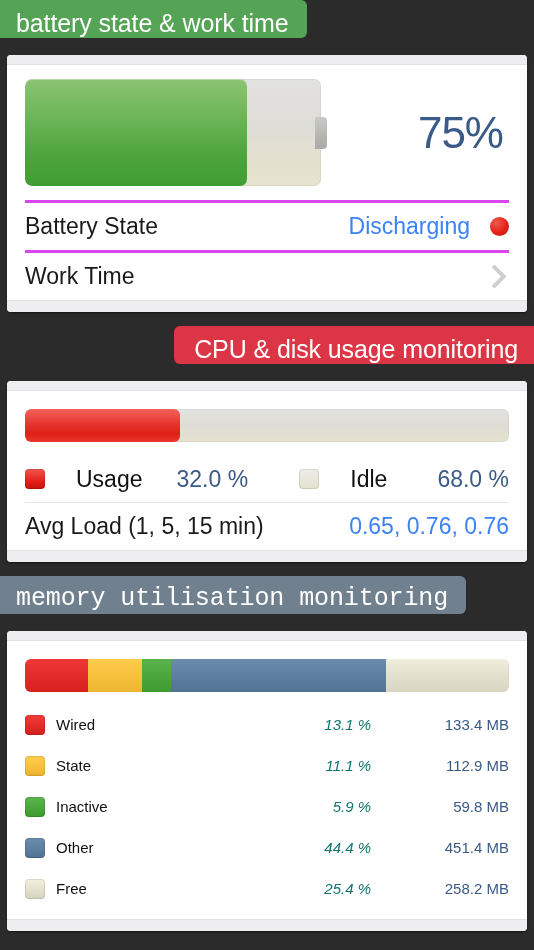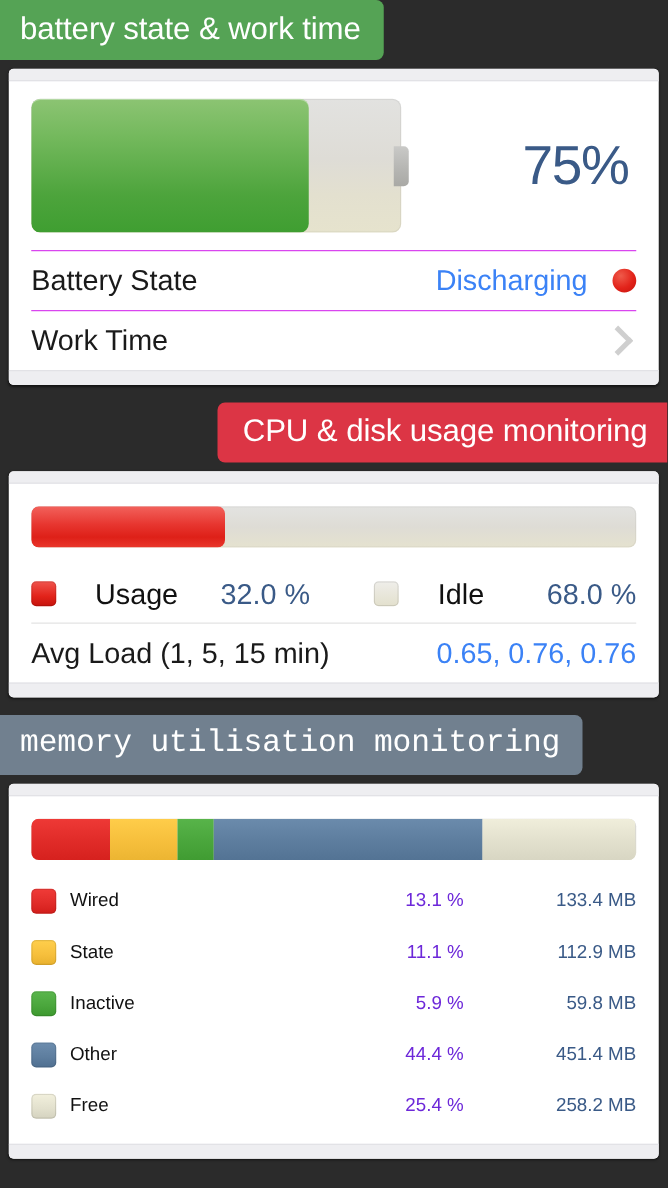--- a/index.html
+++ b/index.html
@@ -10,21 +10,21 @@
     overflow:hidden;
     -webkit-font-smoothing:antialiased;
   }
 
   .screen{position:relative;width:534px;height:950px;overflow:hidden;}
 
   
   .pill{
     display:inline-block;
     box-sizing:border-box;
-    height:48px;
+    height:38px;
     line-height:46px;
     color:#ffffff;
     font-size:25px;
     letter-spacing:-0.1px;
     white-space:nowrap;
   }
   .pill-battery{
     background:#55a355;
     border-radius:0 6px 6px 0;
     padding:0 18px 0 16px;
@@ -103,21 +103,21 @@
     font-weight:300;
     letter-spacing:-1px;
     padding-right:6px;
   }
 
   
   .row{
     display:flex;
     align-items:center;
     height:47px;
-    border-top:1px solid #d946ef;
+    border-top:3px solid #d946ef;
     font-size:23px;
   }
   .row .lbl{color:#1a1a1a;}
   .row .val{
     margin-left:auto;
     color:#3b82f6;
     display:flex;
     align-items:center;
     gap:20px;
   }
@@ -181,23 +181,24 @@
   .spacer{flex:1;}
 
   .mem-row{
     display:flex;
     align-items:center;
     height:41px;
     font-size:15px;
   }
   .mem-row .nm{color:#111;}
   .mem-row .pc{
-    color:#6d28d9;
+    color:#0f766e;
     width:120px;
     text-align:right;
+    font-style:italic;
   }
   .mem-row .mb{
     color:#3a5a87;
     width:138px;
     text-align:right;
   }
 </style>
 </head>
 <body>
 

